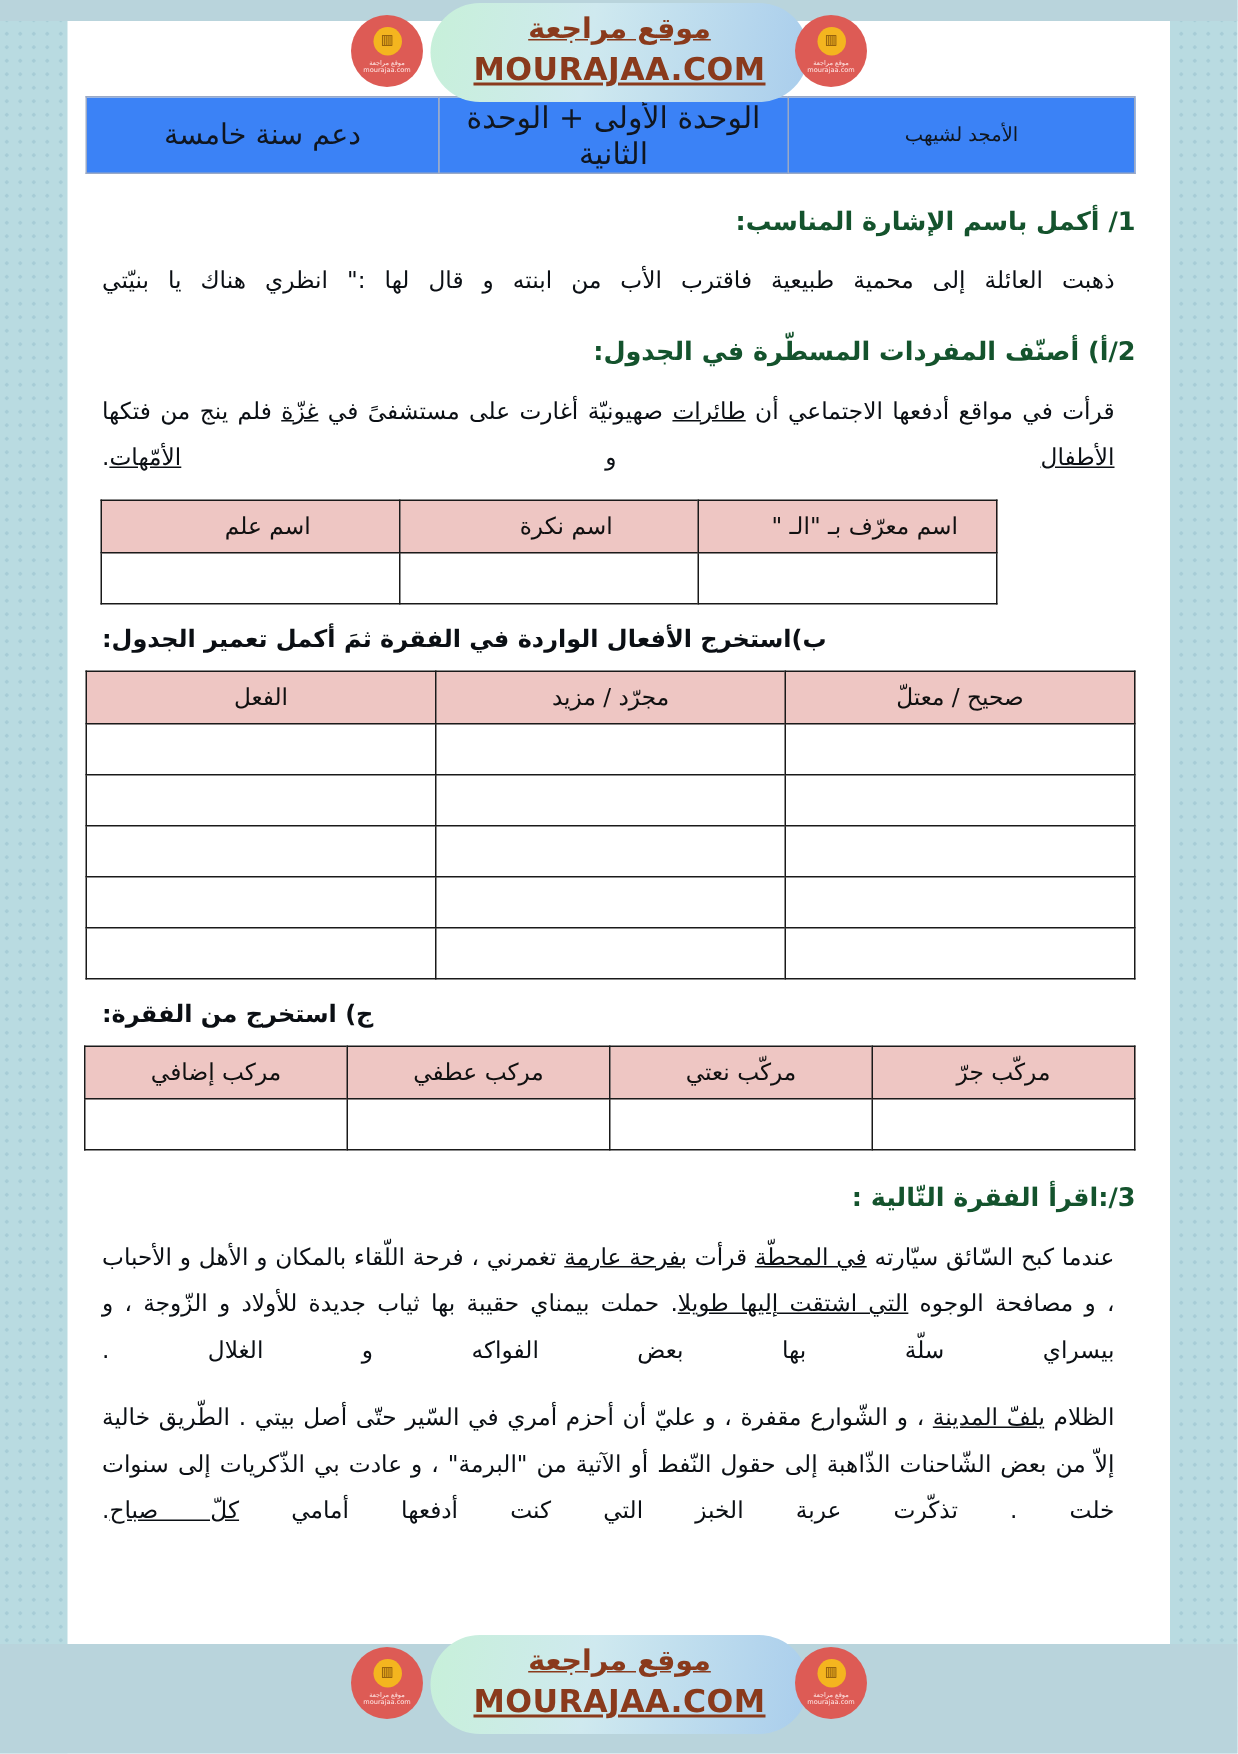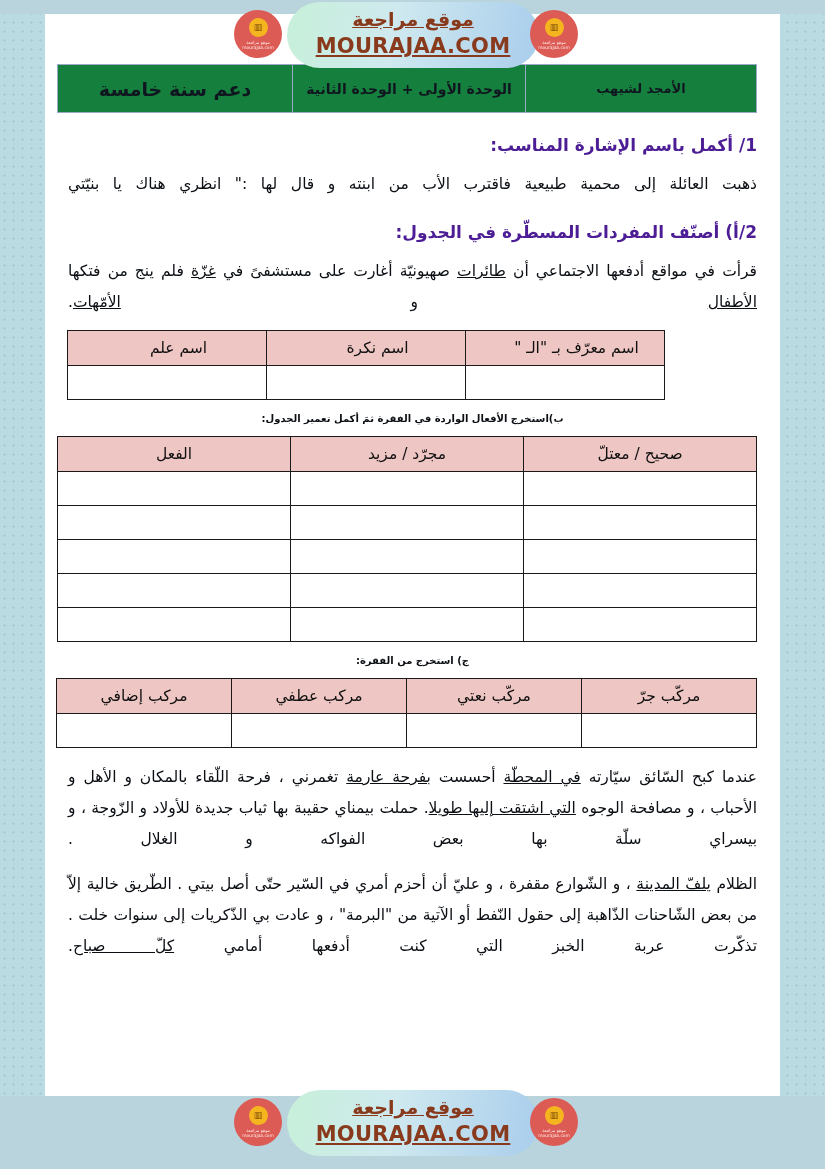--- a/index.html
+++ b/index.html
@@ -124,44 +124,43 @@
 
   
   .head-table {
     width: 690px;
     margin: 64px 0 0 0;
     border-collapse: collapse;
     table-layout: fixed;
   }
   .head-table td {
     border: 1px solid #9aa9c6;
-    background: #15803d;
+    background: #3b82f6;
     height: 45px;
     text-align: center;
     vertical-align: middle;
     color: #10161f;
     font-family: "DejaVu Sans", "Liberation Sans", sans-serif;
-    font-weight: bold;
   }
   .head-table td.c1 { width: 228px; font-size: 13px; }
-  .head-table td.c2 { width: 230px; font-size: 14px; }
+  .head-table td.c2 { width: 230px; font-size: 20px; }
   .head-table td.c3 { width: 232px; font-size: 19px; }
 
   
   .q-title {
     margin: 22px 0 0 0;
     font-size: 17px;
     font-weight: bold;
-    color: #4c1d95;
+    color: #14532d;
     text-align: right;
     direction: rtl;
   }
 
   .para {
-    margin: 14px 0 0 0;
+    margin: 14px 14px 0 0;
     font-size: 15.5px;
     line-height: 2.0;
     color: #0b0f14;
     text-align: justify;
     text-align-last: justify;
     direction: rtl;
   }
   .para.last-right { text-align-last: right; }
   .u { text-decoration: underline; }
 
@@ -194,24 +193,24 @@
   .verbs-table { width: 690px; }
   .verbs-table td { width: 230px; }
   .verbs-table tbody td { height: 30px; }
 
   .comp-table { width: 690px; }
   .comp-table td { width: 172px; }
   .comp-table tbody td { height: 37px; }
 
   .sub-title {
     margin: 13px 0 0 0;
-    font-size: 10px;
+    font-size: 16px;
     font-weight: bold;
     color: #0b0f14;
-    text-align: center;
+    text-align: left;
     direction: rtl;
   }
 </style>
 </head>
 <body>
 
 <div class="page">
   <div class="page-inner">
 
     <table class="head-table">
@@ -303,22 +302,23 @@
       <tbody>
         <tr>
           <td></td>
           <td></td>
           <td></td>
           <td></td>
         </tr>
       </tbody>
     </table>
 
-
-    <div class="para"><span>عندما كبح السّائق سيّارته </span><span class="u">في المحطّة</span><span> أحسست </span><span class="u">بفرحة عارمة</span><span> تغمرني ، فرحة اللّقاء بالمكان و الأهل و الأحباب ، و مصافحة الوجوه </span><span class="u">التي اشتقت إليها طويلا</span><span>. حملت بيمناي حقيبة بها ثياب جديدة للأولاد و الزّوجة ، و بيسراي سلّة بها بعض الفواكه و الغلال .</span></div>
+    <div class="q-title">3/:اقرأ الفقرة التّالية :</div>
+
+    <div class="para"><span>عندما كبح السّائق سيّارته </span><span class="u">في المحطّة</span><span> قرأت </span><span class="u">بفرحة عارمة</span><span> تغمرني ، فرحة اللّقاء بالمكان و الأهل و الأحباب ، و مصافحة الوجوه </span><span class="u">التي اشتقت إليها طويلا</span><span>. حملت بيمناي حقيبة بها ثياب جديدة للأولاد و الزّوجة ، و بيسراي سلّة بها بعض الفواكه و الغلال .</span></div>
 
     <div class="para"><span>الظلام </span><span class="u">يلفّ المدينة</span><span> ، و الشّوارع مقفرة ، و عليّ أن أحزم أمري في السّير حتّى أصل بيتي . الطّريق خالية إلاّ من بعض الشّاحنات الذّاهبة إلى حقول النّفط أو الآتية من  "البرمة" ، و عادت بي الذّكريات إلى سنوات خلت . تذكّرت عربة الخبز التي كنت أدفعها أمامي </span><span class="u">كلّ صباح</span><span>.</span></div>
 
   </div>
 </div>
 
 <div class="watermark top">
   <div class="wm-bar"></div>
   <div class="wm-pill"></div>
   <div class="wm-logo left">

